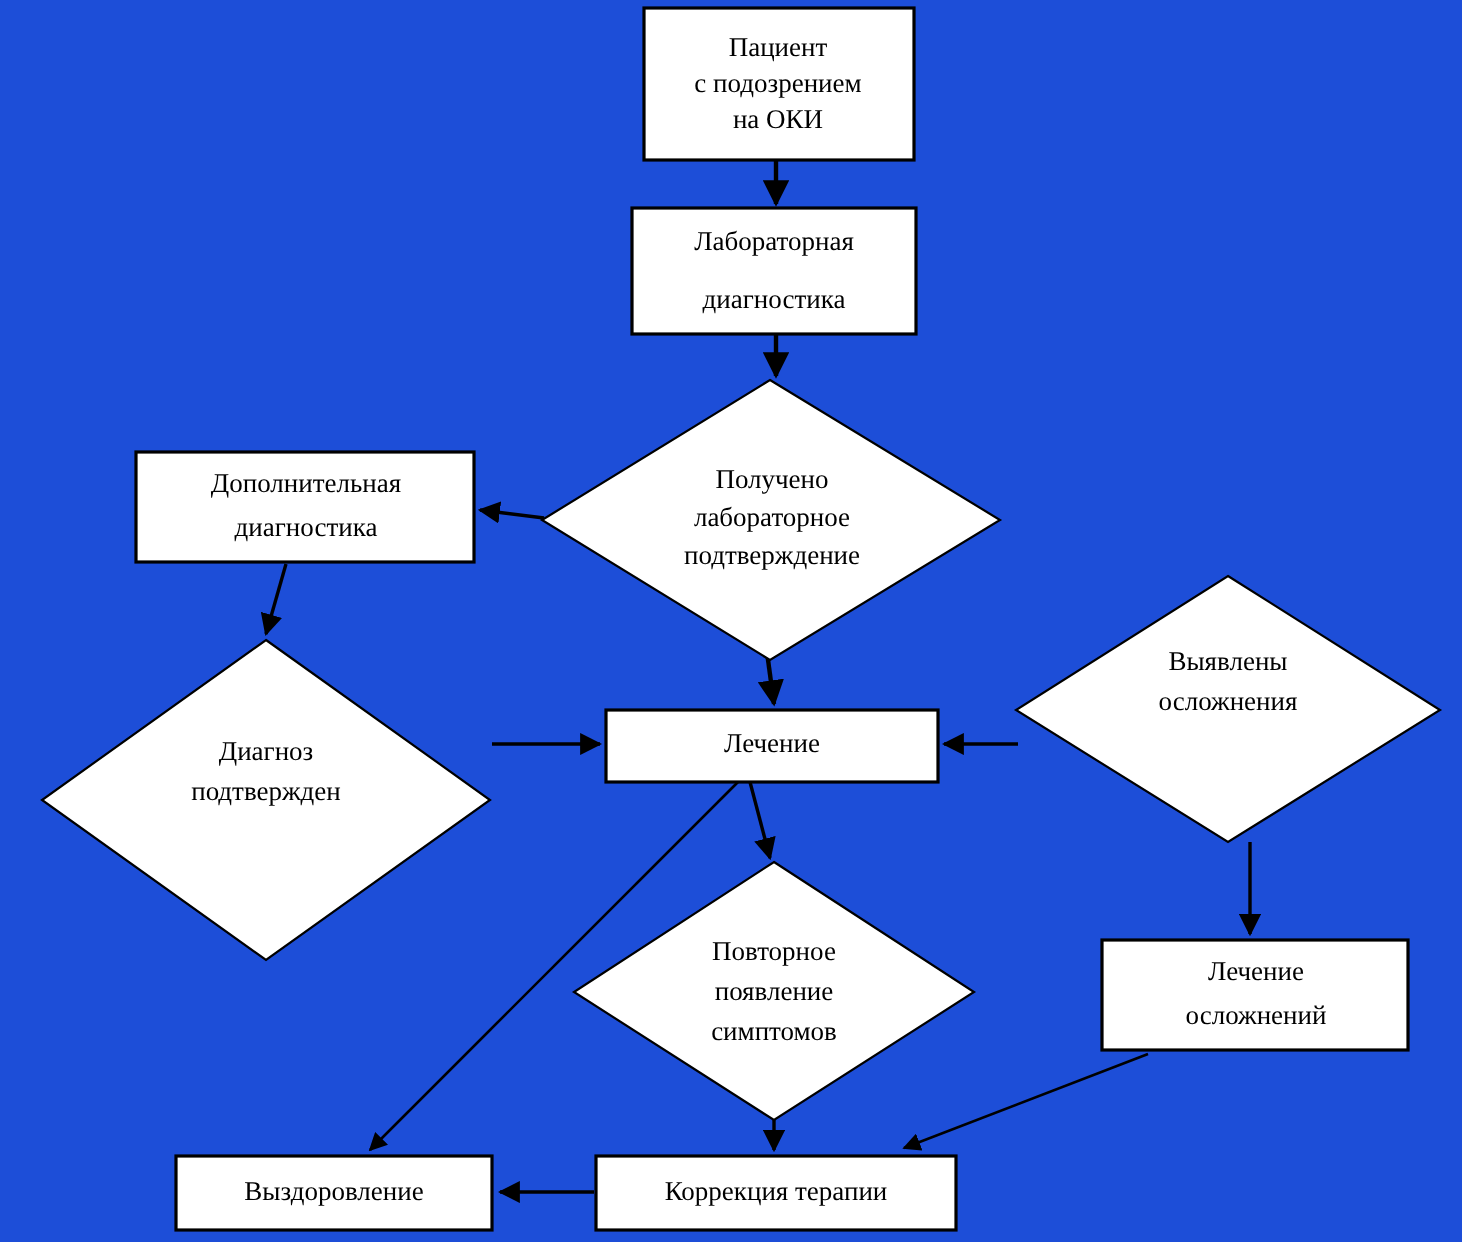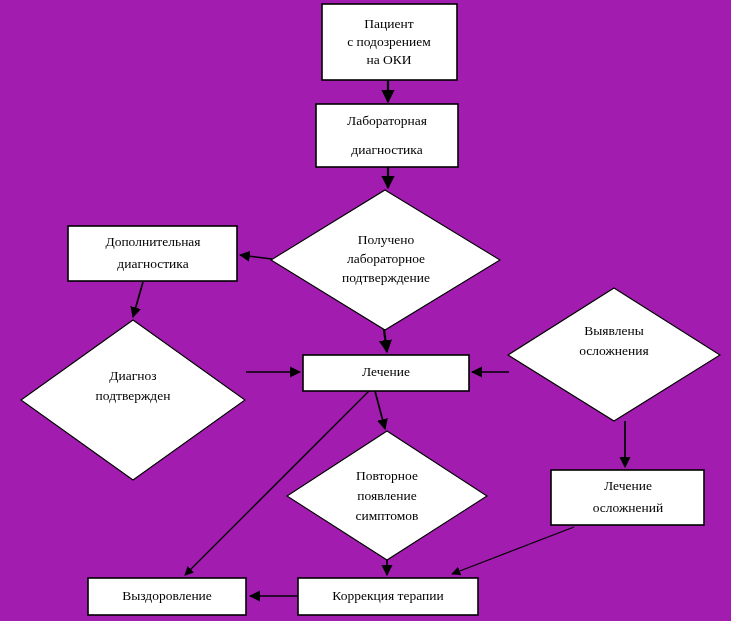--- a/index.html
+++ b/index.html
@@ -10,21 +10,21 @@
   body {
     width: 731px;
     height: 621px;
     font-family: "Liberation Serif", "DejaVu Serif", serif;
     overflow: hidden;
   }
   #flowchart-root {
     position: relative;
     width: 731px;
     height: 621px;
-    background: #a21caf;
+    background: #1d4ed8;
   }
   svg.diagram {
     display: block;
     width: 731px;
     height: 621px;
   }
   .node-shape {
     fill: #ffffff;
     stroke: #000000;
   }

